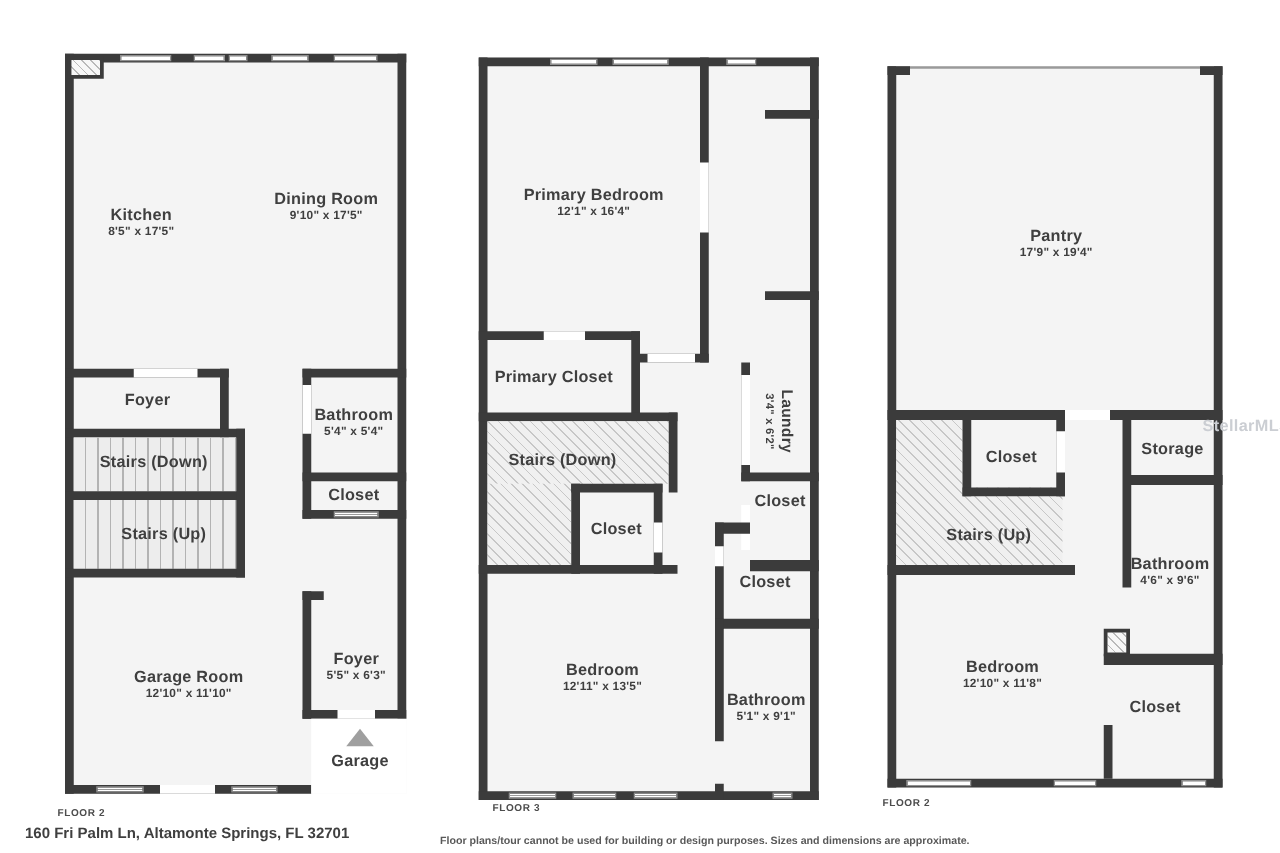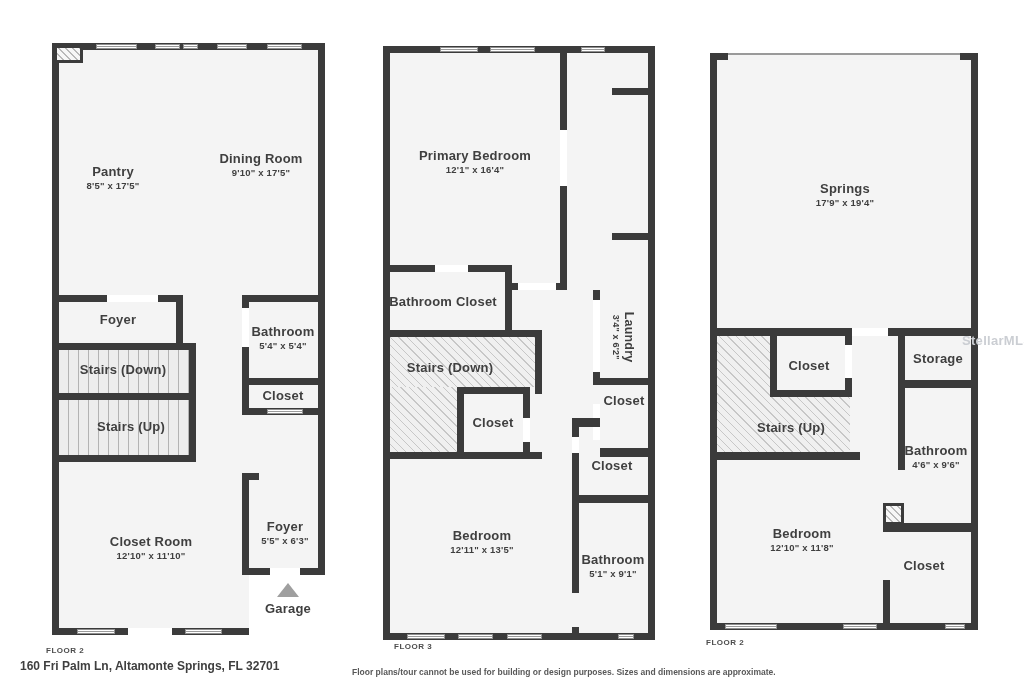--- a/index.html
+++ b/index.html
@@ -95,21 +95,21 @@
   <i class="gap" style="left:218px;top:525px;width:30px;height:7px"></i>
 
   <i class="cutout" style="left:197px;top:532px;width:76px;height:60px"></i>
   <i class="tri" style="left:225px;top:540px"></i>
 
   <i class="gap" style="left:76px;top:585px;width:44px;height:7px"></i>
   <i class="win" style="left:25px;top:586px;width:38px;height:5px"></i>
   <i class="win" style="left:133px;top:586px;width:37px;height:5px"></i>
 
   <div class="lbl" style="left:61px;top:135px">
-    <div class="nm">Pantry</div>
+    <div class="nm">Kitchen</div>
     <div class="dm">8'5" x 17'5"</div>
   </div>
   <div class="lbl" style="left:209px;top:122px">
     <div class="nm">Dining Room</div>
     <div class="dm">9'10" x 17'5"</div>
   </div>
   <div class="lbl" style="left:66px;top:277px">
     <div class="nm">Foyer</div>
   </div>
   <div class="lbl" style="left:71px;top:327px">
@@ -119,21 +119,21 @@
     <div class="nm">Stairs (Up)</div>
   </div>
   <div class="lbl" style="left:231px;top:295px">
     <div class="nm">Bathroom</div>
     <div class="dm">5'4" x 5'4"</div>
   </div>
   <div class="lbl" style="left:231px;top:353px">
     <div class="nm">Closet</div>
   </div>
   <div class="lbl" style="left:99px;top:505px">
-    <div class="nm">Closet Room</div>
+    <div class="nm">Garage Room</div>
     <div class="dm">12'10" x 11'10"</div>
   </div>
   <div class="lbl" style="left:233px;top:490px">
     <div class="nm">Foyer</div>
     <div class="dm">5'5" x 6'3"</div>
   </div>
   <div class="lbl" style="left:236px;top:566px">
     <div class="nm">Garage</div>
   </div>
 </div>
@@ -191,21 +191,21 @@
   <i class="win" style="left:24px;top:588px;width:38px;height:5px"></i>
   <i class="win" style="left:75px;top:588px;width:35px;height:5px"></i>
   <i class="win" style="left:124px;top:588px;width:35px;height:5px"></i>
   <i class="win" style="left:235px;top:588px;width:16px;height:5px"></i>
 
   <div class="lbl" style="left:92px;top:116px">
     <div class="nm">Primary Bedroom</div>
     <div class="dm">12'1" x 16'4"</div>
   </div>
   <div class="lbl" style="left:60px;top:256px">
-    <div class="nm">Bathroom Closet</div>
+    <div class="nm">Primary Closet</div>
   </div>
   <div class="lbl" style="left:67px;top:322px">
     <div class="nm">Stairs (Down)</div>
   </div>
   <div class="lbl vert" style="left:240px;top:291px">
     <div class="nm">Laundry</div>
     <div class="dm">3'4" x 6'2"</div>
   </div>
   <div class="lbl" style="left:110px;top:377px">
     <div class="nm">Closet</div>
@@ -255,21 +255,21 @@
   <i class="chim" style="left:173px;top:450px;width:21px;height:22px"></i>
   <i class="w" style="left:173px;top:470px;width:95px;height:9px"></i>
 
   <i class="w" style="left:173px;top:527px;width:7px;height:43px"></i>
 
   <i class="win" style="left:15px;top:571px;width:52px;height:5px"></i>
   <i class="win" style="left:133px;top:571px;width:34px;height:5px"></i>
   <i class="win" style="left:235px;top:571px;width:20px;height:5px"></i>
 
   <div class="lbl" style="left:135px;top:142px">
-    <div class="nm">Springs</div>
+    <div class="nm">Pantry</div>
     <div class="dm">17'9" x 19'4"</div>
   </div>
   <div class="lbl" style="left:99px;top:313px">
     <div class="nm">Closet</div>
   </div>
   <div class="lbl" style="left:81px;top:375px">
     <div class="nm">Stairs (Up)</div>
   </div>
   <div class="lbl" style="left:228px;top:306px">
     <div class="nm">Storage</div>

